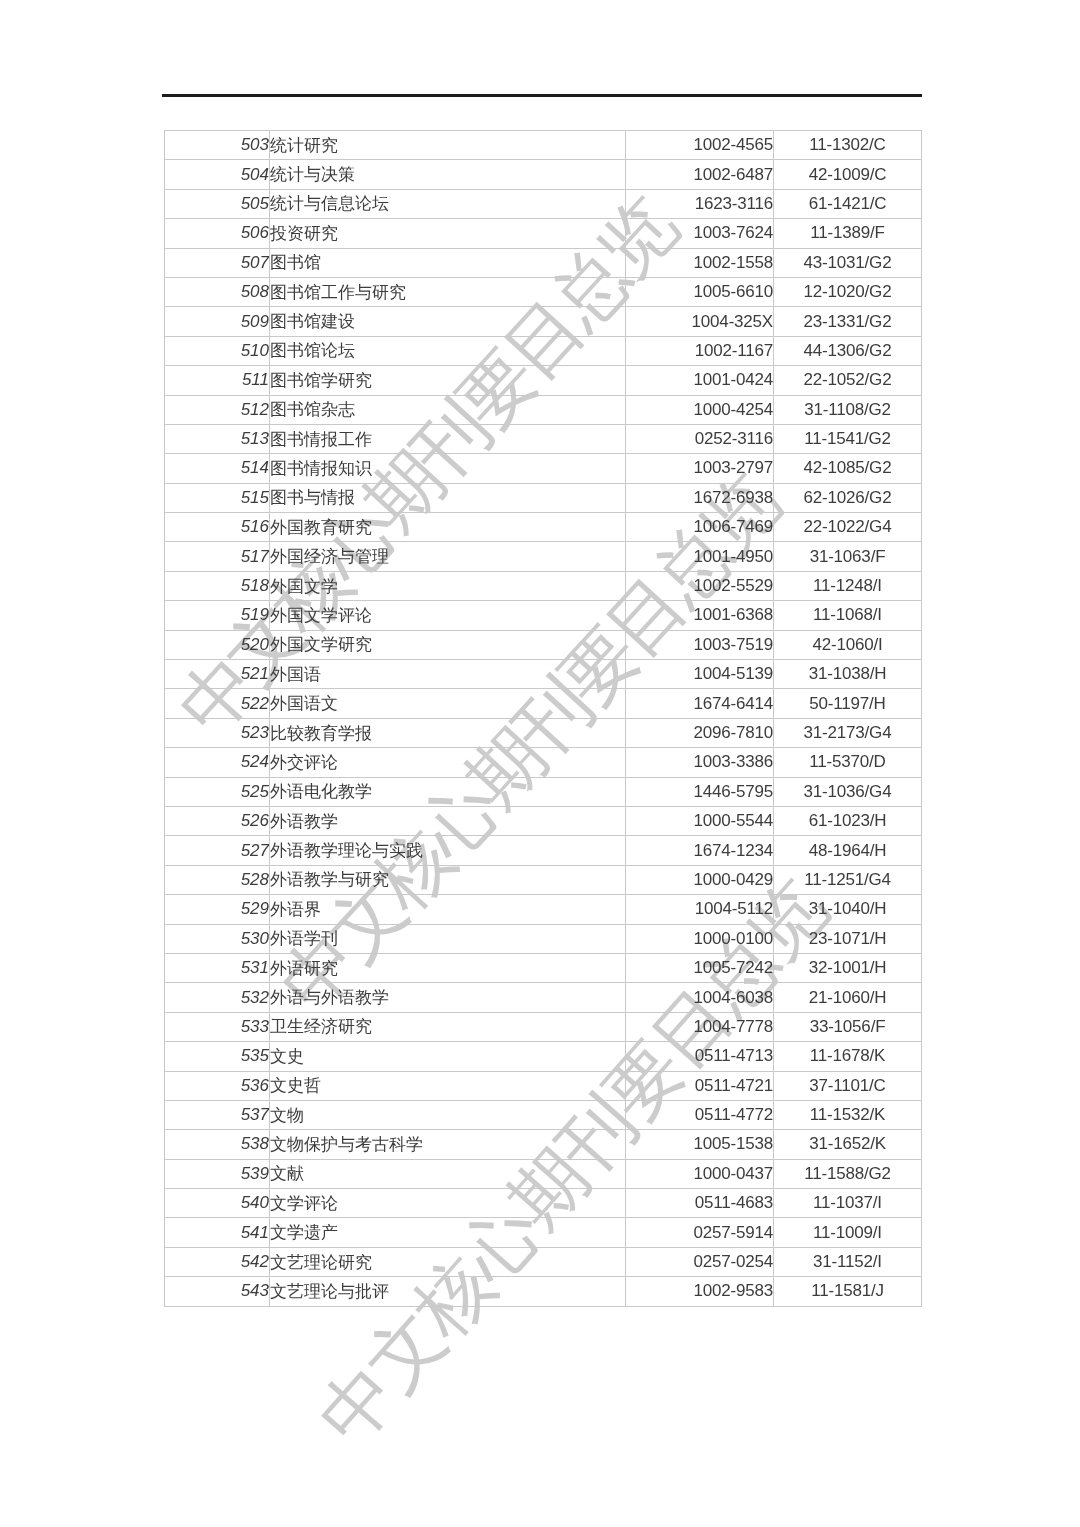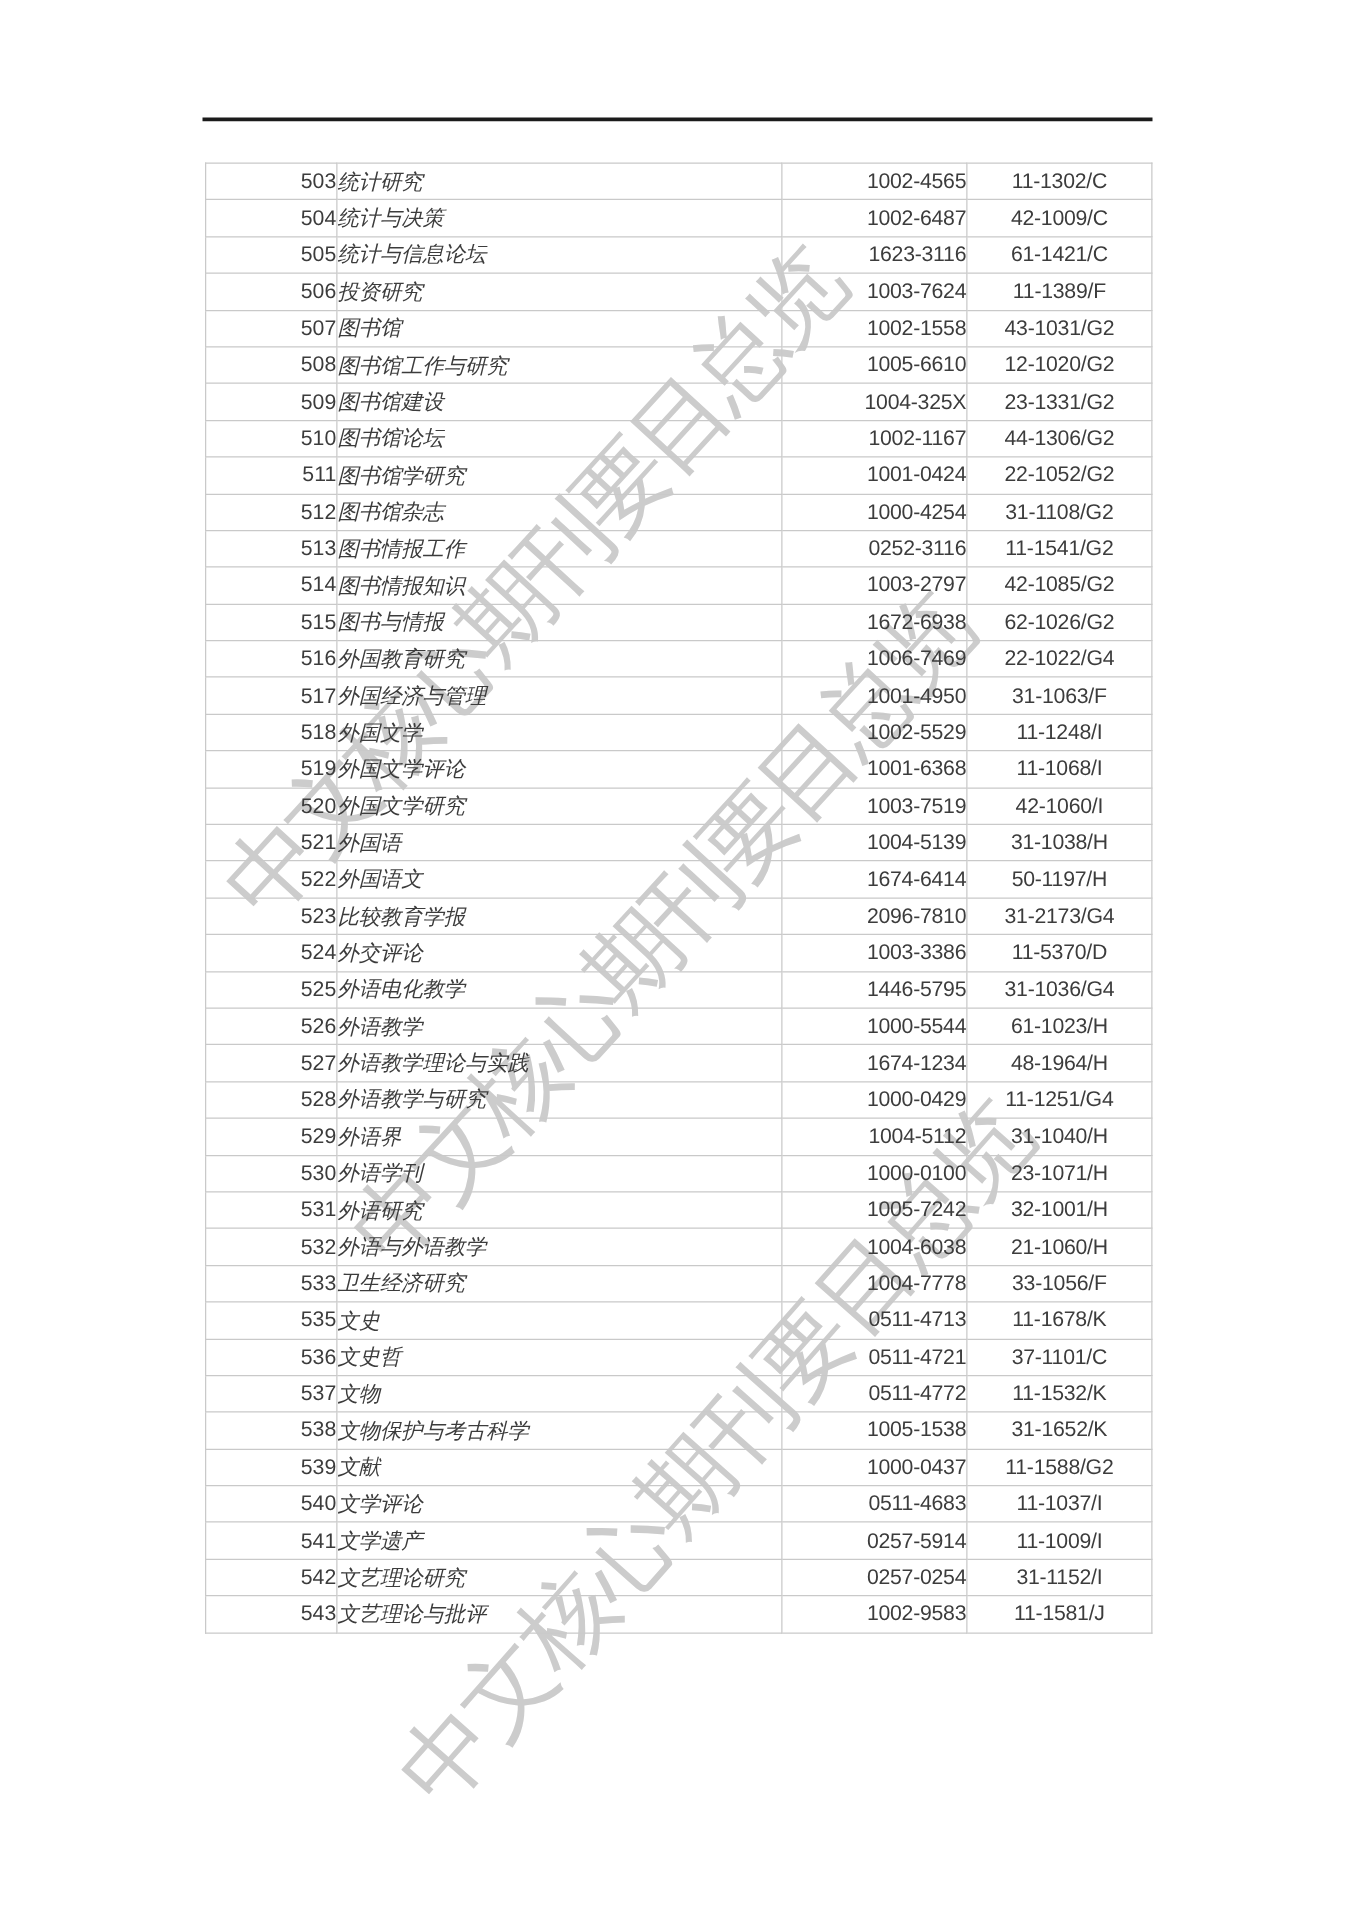--- a/index.html
+++ b/index.html
@@ -51,22 +51,22 @@
   table.journal tr { height: 29.4px; }
   table.journal td {
     border: 1px solid #c9c9c9;
     font-size: 17px;
     color: #3c3c3c;
     vertical-align: middle;
     padding: 0;
     overflow: hidden;
     white-space: nowrap;
   }
-  td.c-no    { width: 104px; text-align: right; padding-right: 12px; }
-  td.c-title { width: 355px; text-align: left;  padding-left: 10px; font-size: 17.5px; font-style: italic; }
+  td.c-no    { width: 104px; text-align: right; padding-right: 12px; font-style: italic; }
+  td.c-title { width: 355px; text-align: left;  padding-left: 10px; font-size: 17.5px; }
   td.c-issn  { width: 147px; text-align: right;  padding-left: 11px; letter-spacing: -0.2px; }
   td.c-cn    { width: 147px; text-align: center;  padding-left: 9px;  letter-spacing: -0.2px; }
 </style>
 </head>
 <body>
 
 <div class="page">
 
   <div class="wm-layer">
     <div class="wm wm-a">中文核心期刊要目总览</div>

